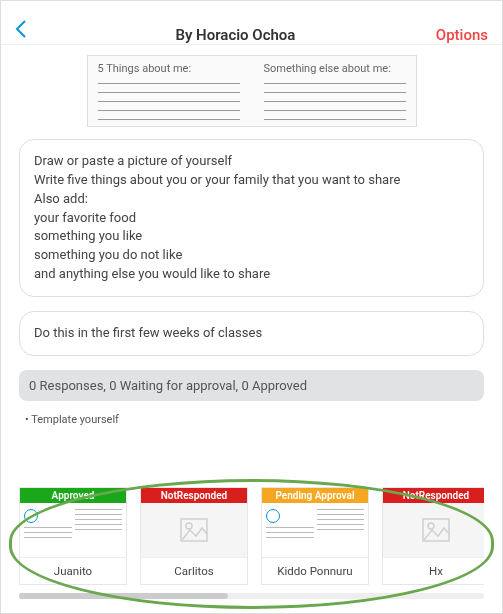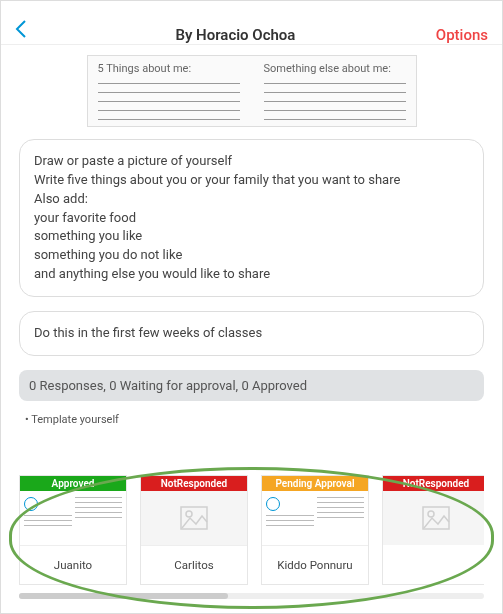--- a/index.html
+++ b/index.html
@@ -154,21 +154,21 @@
     background:#fff;
     display:flex; gap:3px;
   }
   .dc { flex:1; display:flex; flex-direction:column; gap:2px;}
   .dc .dl{ border-bottom:1px solid #bbb; height:3px;}
   .dc .dfig{ width:14px; height:14px; border-radius:50%; border:1px solid #0096d6; margin-top:2px;}
   .tile .name {
     text-align: center;
     font-size: 11.5px;
     color: #444;
-    padding: 12px 2px;
+    padding: 6px 2px;
     border-top: 1px solid #eee;
   }
   .hscroll {
     height: 6px;
     background: #eee;
     border-radius: 3px;
     margin-top: 2px;
     position: relative;
   }
   .hscroll .th {
@@ -287,20 +287,21 @@
         </div>
         <div class="tile">
           <div class="badge notresp">NotResponded</div>
           <div class="thumb">
             <svg width="28" height="24" viewBox="0 0 28 24">
               <rect x="1" y="1" width="26" height="22" fill="none" stroke="#999" stroke-width="1.5"></rect>
               <circle cx="9" cy="8" r="3" fill="none" stroke="#999" stroke-width="1.5"></circle>
               <polyline points="2,22 10,12 16,18 22,10 27,16" fill="none" stroke="#999" stroke-width="1.5"></polyline>
             </svg>
           </div>
+          <div class="name">Hx</div>
         </div>
       </div>
     <div class="hscroll">
         <div class="th"></div>
       </div>
     <div class="ellipse"></div>
   </div>
 
 </div>
 

